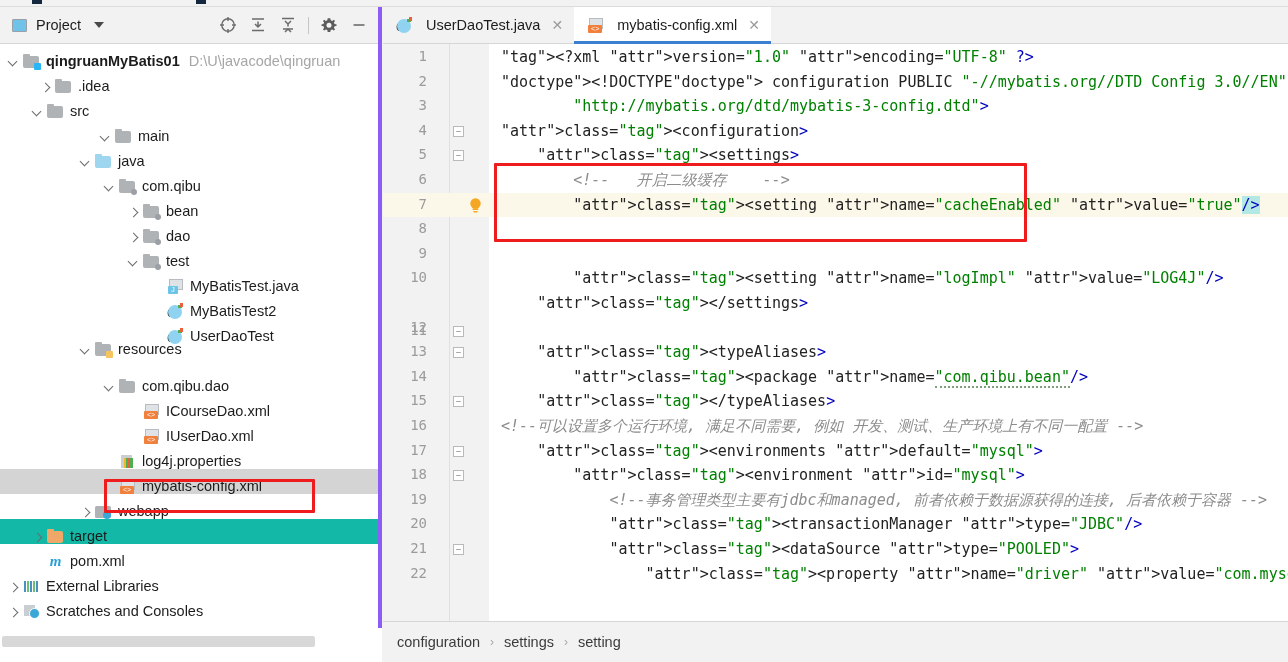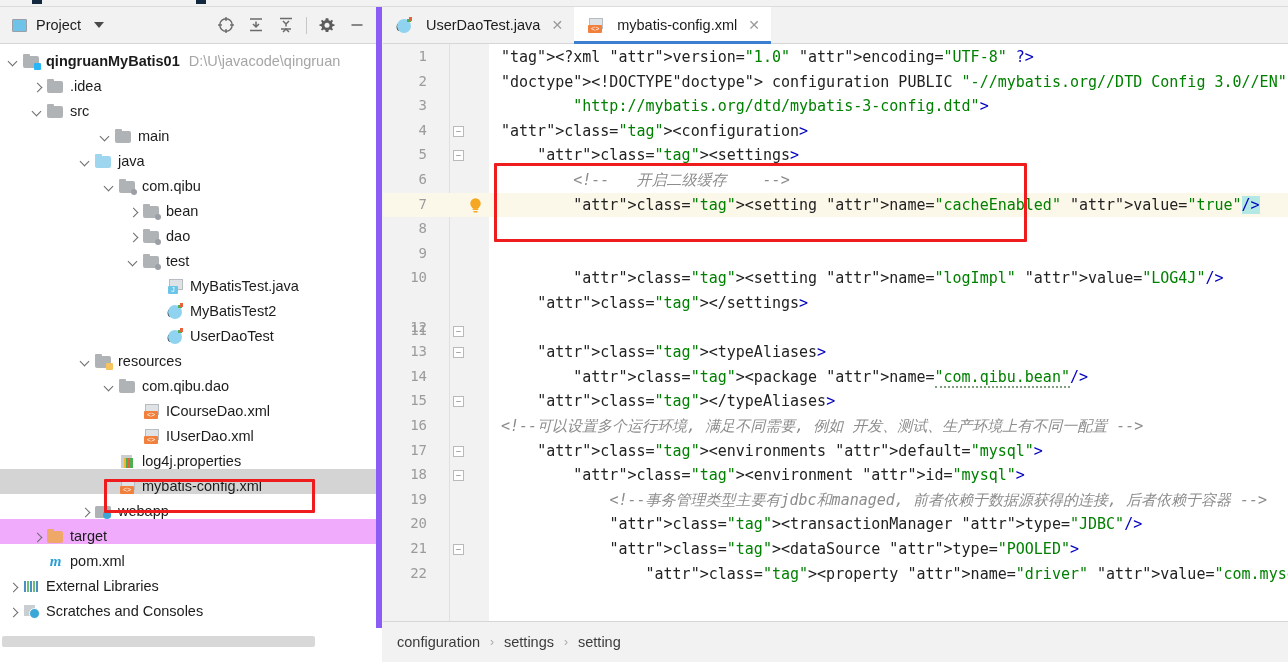--- a/index.html
+++ b/index.html
@@ -14,21 +14,21 @@
   
   .menubar-sliver {
     position:absolute; left:0; top:0; width:1288px; height:7px;
     background:#f2f2f2; border-bottom:1px solid #dcdcdc;
   }
   .menubar-sliver .mb-dot { position:absolute; top:0px; width:10px; height:4px; background:#13273f; }
 
   
   .project-panel {
     position:absolute; left:0; top:7px; width:382px; height:655px;
-    background:#ffffff; border-right:6px solid #8b5cf6;
+    background:#ffffff; border-right:4px solid #8b5cf6;
   }
   .project-header {
     position:relative; height:37px; background:#f2f2f2;
     border-bottom:1px solid #d6d6d6;
     display:flex; align-items:center; padding-left:12px;
   }
   .proj-icon {
     width:15px; height:13px; border:1.5px solid #9aa0a6; background:#6fc3e8;
     border-radius:1px; margin-right:9px;
   }
@@ -42,21 +42,21 @@
   .tool-btn { width:30px;height:30px; display:flex;align-items:center;justify-content:center; }
   .hdr-sep { width:1px; height:17px; background:#c6c6c6; margin:0 5px; }
 
   
   .tree { position:absolute; top:37px; left:0; right:0; bottom:34px; overflow:hidden; background:#fff; }
   .tree-row {
     position:relative; height:25px; display:flex; align-items:flex-end;
     font-size:14.5px; color:#1c1c1c; white-space:nowrap;
   }
   .tree-row.sel { background:#d4d4d4; }
-  .tree-row.excluded { background:#f0abfc; }
+  .tree-row.excluded { background:#14b8a6; }
   .arrow {
     width:11px; height:11px; flex:0 0 11px; margin-right:4px; position:relative;
   }
   .arrow.right::before{
     content:""; position:absolute; left:2px; top:1px; width:6px;height:6px;
     border-right:1.6px solid #6b6b6b;border-bottom:1.6px solid #6b6b6b;
     transform:rotate(-45deg);
   }
   .arrow.down::before{
     content:""; position:absolute; left:1px; top:0px; width:6px;height:6px;
@@ -287,21 +287,21 @@
     <div class="tree" id="tree">
         <div class="tree-row" style="top: 0px; position: absolute; left: 0px; right: 0px;">
           <span style="width:8px;flex:0 0 8px"></span>
           <span class="arrow down"></span>
           <span class="ico folder">
             <span class="badge cyan"></span>
           </span>
           <span class="node-label bold">qingruanMyBatis01</span>
           <span class="node-path">D:\U\javacode\qingruan</span>
         </div>
-        <div class="tree-row" style="top: 25px; position: absolute; left: 0px; right: 0px;">
+        <div class="tree-row" style="top: 25px; position: absolute; left: 0px; right: 0px; padding-left: 8px;">
           <span style="width:32px;flex:0 0 32px"></span>
           <span class="arrow right"></span>
           <span class="ico folder"></span>
           <span class="node-label">.idea</span>
         </div>
         <div class="tree-row" style="top: 50px; position: absolute; left: 0px; right: 0px;">
           <span style="width:32px;flex:0 0 32px"></span>
           <span class="arrow down"></span>
           <span class="ico folder"></span>
           <span class="node-label">src</span>
@@ -367,21 +367,21 @@
         </div>
         <div class="tree-row" style="top: 275px; position: absolute; left: 0px; right: 0px;">
           <span style="width:152px;flex:0 0 152px"></span>
           <span class="arrow "></span>
           <span class="ico cls"><span class="cls-lbl">c</span><span class="spark">
               <i class="g"></i>
               <i class="r"></i>
             </span></span>
           <span class="node-label">UserDaoTest</span>
         </div>
-        <div class="tree-row" style="top: 300px; position: absolute; left: 0px; right: 0px;">
+        <div class="tree-row" style="top: 288px; position: absolute; left: 0px; right: 0px;">
           <span style="width:80px;flex:0 0 80px"></span>
           <span class="arrow down"></span>
           <span class="ico folder">
             <span class="badge lines"></span>
           </span>
           <span class="node-label">resources</span>
         </div>
         <div class="tree-row" style="top: 325px; position: absolute; left: 0px; right: 0px;">
           <span style="width:104px;flex:0 0 104px"></span>
           <span class="arrow down"></span>

